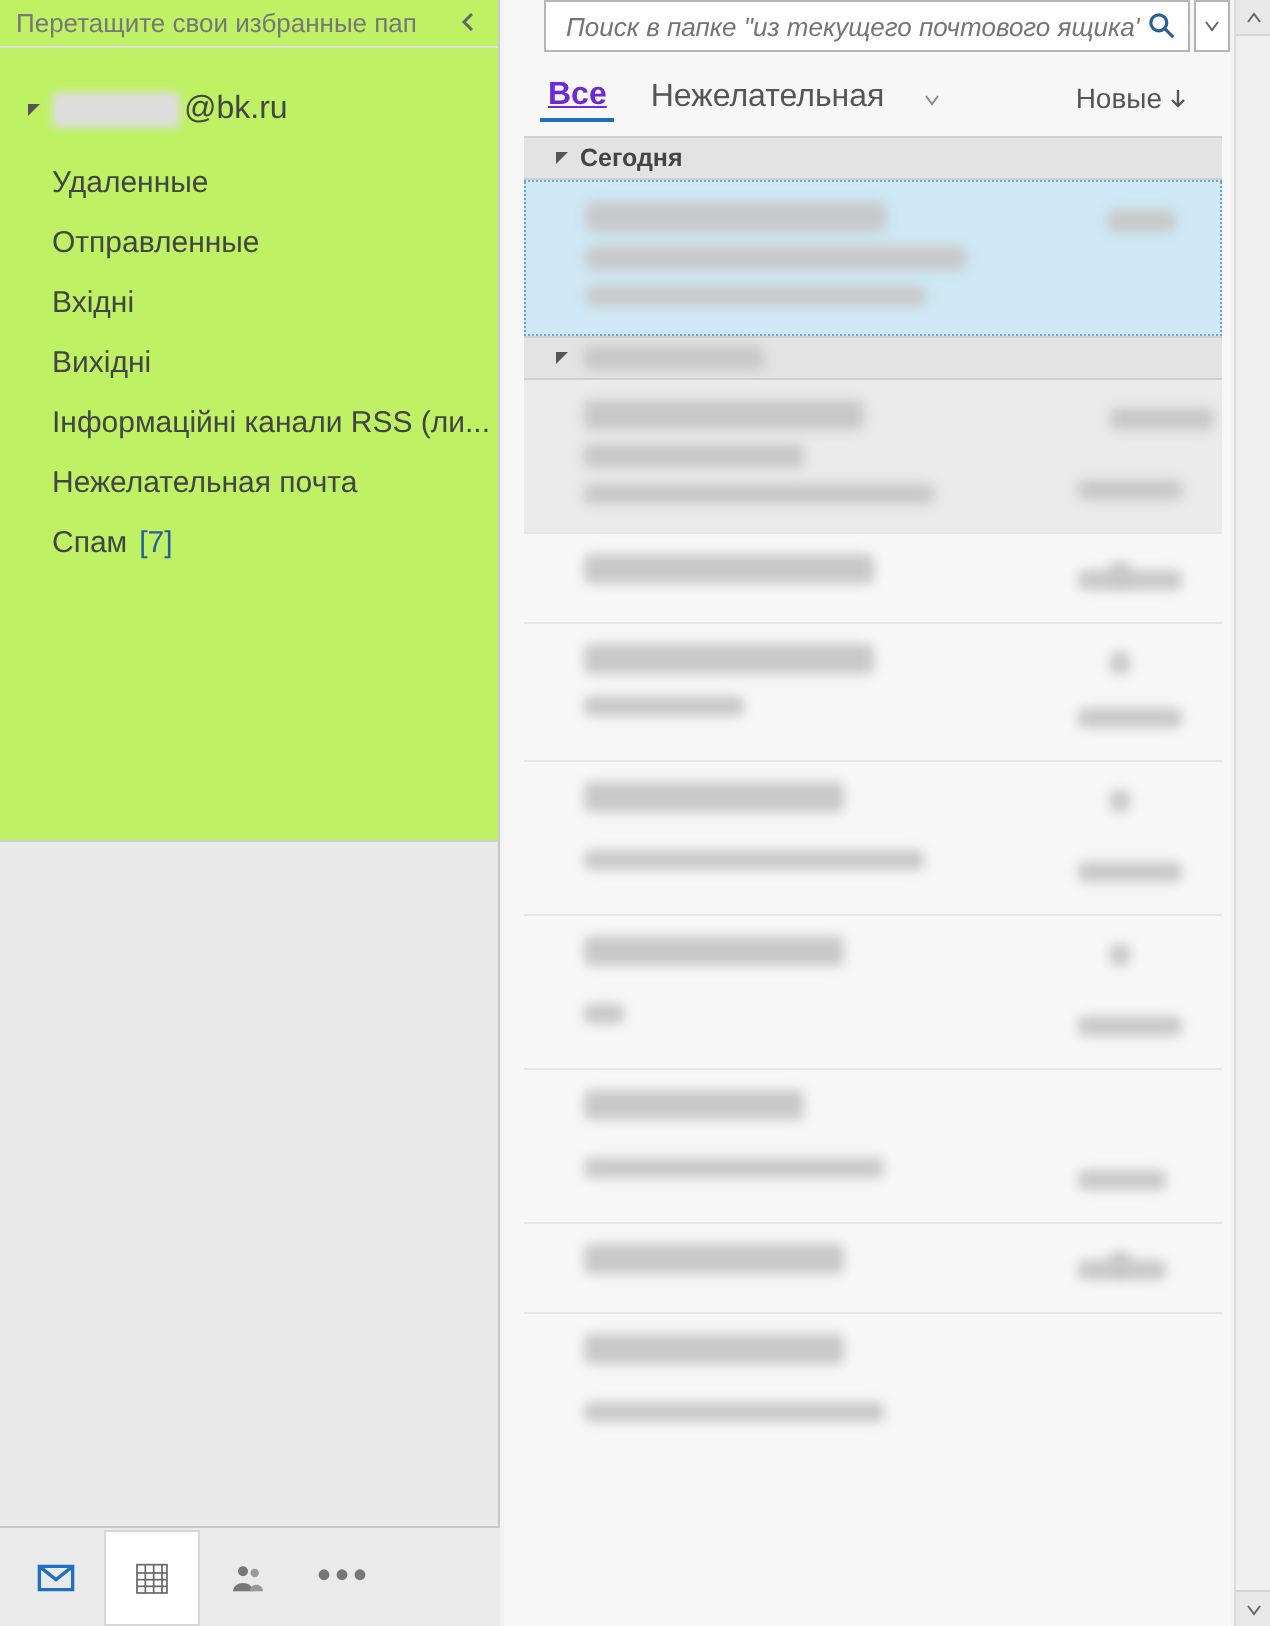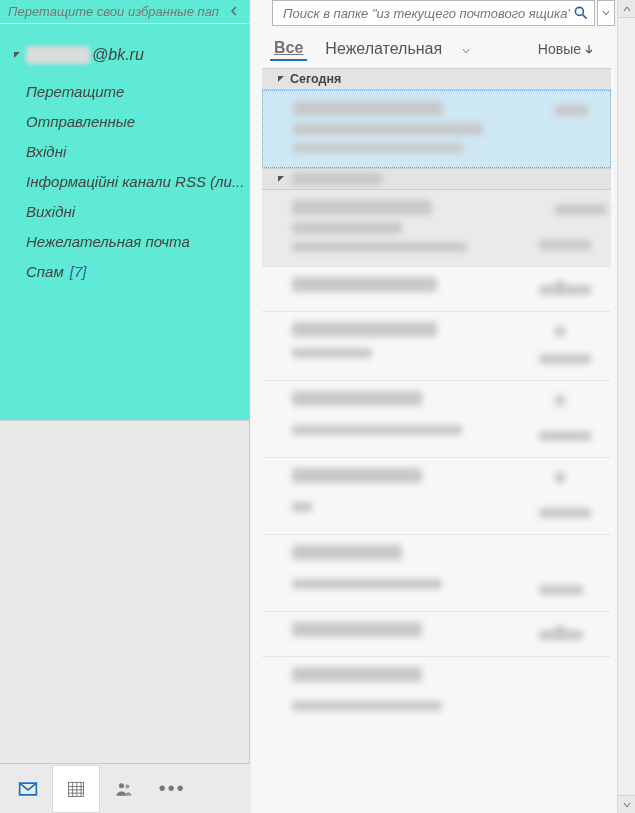--- a/index.html
+++ b/index.html
@@ -1,20 +1,20 @@
 <!DOCTYPE html>
 <html><head>
 <meta charset="utf-8">
 <style>
   * { box-sizing: border-box; }
   html, body { margin:0; padding:0; font-family:"Segoe UI", Arial, sans-serif; font-size:14px; color:#333; }
   body { width:635px; height:813px; background:#f3f3f3; position:relative; overflow:hidden; }
 
   
-  .left-pane { position:absolute; left:0; top:0; width:250px; height:813px; background:#5eead4; border-right:1px solid #c9c9c9;font-style:italic; }
+  .left-pane { position:absolute; left:0; top:0; width:250px; height:813px; background:#bef264; border-right:1px solid #c9c9c9; }
   .fav-bar { height:24px; display:flex; align-items:center; padding:0 8px; color:#777; border-bottom:1px solid #e0e0e0; font-size:13px; position:relative; }
   .fav-text { flex:1; white-space:nowrap; overflow:hidden; text-overflow:ellipsis; }
   .fav-chev { width:14px; text-align:center; color:#666; cursor:pointer; }
 
   .acct-row { display:flex; align-items:center; height:42px; padding:0 8px 0 12px; font-size:16px; color:#444; cursor:pointer; margin-top:10px;}
   .tri { width:10px; height:10px; margin-right:4px; display:inline-flex; align-items:center; justify-content:center;}
   .tri svg { display:block; }
   .acct-blur { display:inline-block; width:64px; height:18px; background:#dcdcdc; filter:blur(2px); border-radius:2px; margin-right:2px; vertical-align:middle;}
   .acct-domain { vertical-align:middle; }
 
@@ -34,21 +34,21 @@
   
   .mid-pane { position:absolute; left:252px; top:0; right:20px; height:813px; background:#f7f7f7; }
   .search-row { height:26px; display:flex; align-items:stretch; padding:0; }
   .search-wrap { flex:1; margin:0 2px 0 20px; border:1px solid #b6b6b6; background:#fff; display:flex; align-items:center; padding:0 4px 0 8px; color:#888; }
   .search-input { flex:1; border:none; outline:none; font-size:13px; font-style:italic; color:#888; background:transparent;}
   .search-icon { width:18px; height:18px; color:#2a6099; display:flex; align-items:center; justify-content:center;}
   .search-drop { width:18px; border:1px solid #b6b6b6; background:#fff; display:flex; align-items:center; justify-content:center; color:#666; cursor:pointer;}
 
   .filter-bar { height:38px; margin-top:4px; display:flex; align-items:center; padding:0 22px 0 18px; font-size:16px; color:#555; }
   .pill { cursor:pointer; padding:2px 4px; margin-right:14px; }
-  .pill.active { color:#737373; font-weight:600; border-bottom:2px solid #1f6fc0;text-decoration:underline; }
+  .pill.active { color:#6d28d9; font-weight:600; border-bottom:2px solid #1f6fc0;text-decoration:underline; }
   .pill-drop { color:#888; margin-left:2px; cursor:pointer;}
   .spacer { flex:1; }
   .sort { font-size:14px; color:#555; cursor:pointer; display:flex; align-items:center; }
   .sort-arrow { margin-left:4px; }
 
   .group-header { height:22px; background:#e3e3e3; border:1px solid #cfcfcf; border-left:none; border-right:none; display:flex; align-items:center; padding-left:14px; font-size:12.5px; font-weight:600; color:#444; margin:0 4px 0 10px;}
   .group-header .tri { margin-right:4px; }
 
   .msg-list { margin:0 4px 0 10px; }
   .msg { border-bottom:1px solid #e6e6e6; padding:10px 16px 12px 30px; position:relative; background:#f7f7f7;}
@@ -84,33 +84,33 @@
       <svg width="8" height="8" viewBox="0 0 8 8">
           <path d="M1 1 L7 1 L1 7 Z" fill="#555"></path>
         </svg>
     </span>
     <span class="acct-blur"></span>
     <span class="acct-domain">@bk.ru</span>
   </div>
 
   <div class="folder-list">
     <div class="folder">
-        <span>Перетащите</span>
+        <span>Удаленные</span>
       </div>
     <div class="folder">
         <span>Отправленные</span>
       </div>
     <div class="folder">
         <span>Вхідні</span>
       </div>
     <div class="folder">
+        <span>Вихідні</span>
+      </div>
+    <div class="folder">
         <span>Інформаційні канали RSS (ли...</span>
-      </div>
-    <div class="folder">
-        <span>Вихідні</span>
       </div>
     <div class="folder">
         <span>Нежелательная почта</span>
       </div>
     <div class="folder">
         <span>Спам</span>
         <span class="badge">[7]</span>
       </div>
   </div>
 

